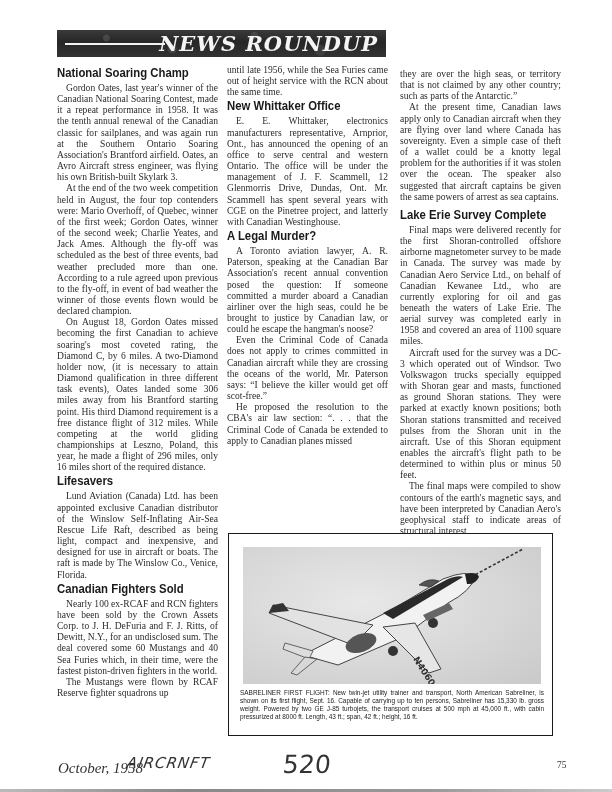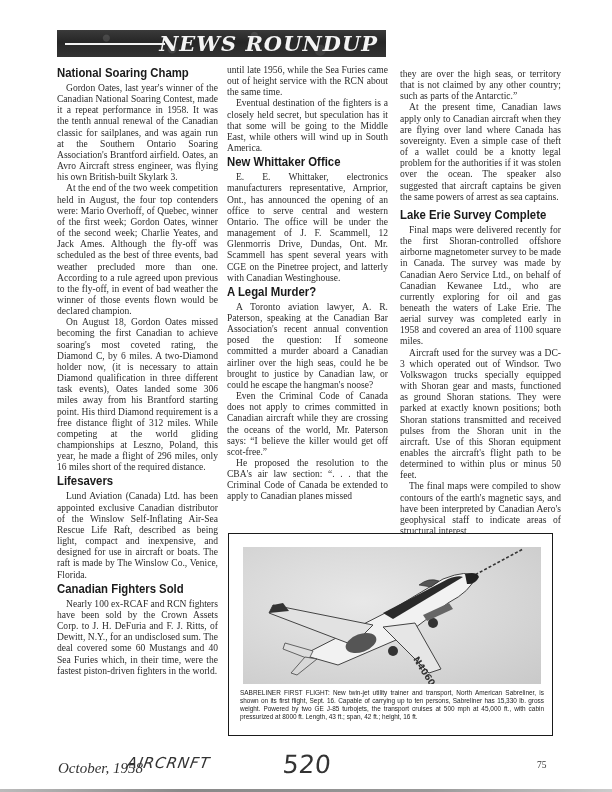--- a/index.html
+++ b/index.html
@@ -72,21 +72,21 @@
     position: absolute; left: 127px; top: 754px;
     font-family: "DejaVu Sans", sans-serif; font-style: italic; font-size: 15px;
     letter-spacing: 1px; color: #333; transform: skewX(-10deg);
   }
   .footer-number {
     position: absolute; left: 283px; top: 750px;
     font-family: "DejaVu Sans", sans-serif; font-size: 25px; color: #333;
     transform: skewX(-6deg); font-weight: normal;
   }
   .footer-page {
-    position: absolute; left: 537px; top: 760px; font-size: 9.5px; color: #333;
+    position: absolute; left: 557px; top: 760px; font-size: 9.5px; color: #333;
   }
   .bottom-rule {
     position: absolute; left: 0; top: 789px; width: 612px; height: 3px;
     background: linear-gradient(90deg, #bbb, #888 30%, #999 70%, #ccc);
   }
 </style>
 </head>
 <body>
 
 <div class="banner">
@@ -101,27 +101,27 @@
     <p class="para">At the end of the two week competition held in August, the four top contenders were: Mario Overhoff, of Quebec, winner of the first week; Gordon Oates, winner of the second week; Charlie Yeates, and Jack Ames. Although the fly-off was scheduled as the best of three events, bad weather precluded more than one. According to a rule agreed upon previous to the fly-off, in event of bad weather the winner of those events flown would be declared champion.</p>
     <p class="para">On August 18, Gordon Oates missed becoming the first Canadian to achieve soaring's most coveted rating, the Diamond C, by 6 miles. A two-Diamond holder now, (it is necessary to attain Diamond qualification in three different task events), Oates landed some 306 miles away from his Brantford starting point. His third Diamond requirement is a free distance flight of 312 miles. While competing at the world gliding championships at Leszno, Poland, this year, he made a flight of 296 miles, only 16 miles short of the required distance.</p>
   </div>
   <div>
     <div class="head">Lifesavers</div>
     <p class="para">Lund Aviation (Canada) Ltd. has been appointed exclusive Canadian distributor of the Winslow Self-Inflating Air-Sea Rescue Life Raft, described as being light, compact and inexpensive, and designed for use in aircraft or boats. The raft is made by The Winslow Co., Venice, Florida.</p>
   </div>
   <div>
     <div class="head">Canadian Fighters Sold</div>
     <p class="para">Nearly 100 ex-RCAF and RCN fighters have been sold by the Crown Assets Corp. to J. H. DeFuria and F. J. Ritts, of Dewitt, N.Y., for an undisclosed sum. The deal covered some 60 Mustangs and 40 Sea Furies which, in their time, were the fastest piston-driven fighters in the world.</p>
+    <p class="para">The Mustangs were flown by RCAF Reserve fighter squadrons up</p>
   </div>
 </div>
 
 <div class="col col2">
   <div>
     <p class="para noindent">until late 1956, while the Sea Furies came out of height service with the RCN about the same time.</p>
-    <p class="para">Eventual destination of the fighters is a closely held secret, but speculation has it that some will be going to the Middle East, while others will wind up in South America.</p>
   </div>
   <div>
     <div class="head">New Whittaker Office</div>
     <p class="para">E. E. Whittaker, electronics manufacturers representative, Arnprior, Ont., has announced the opening of an office to serve central and western Ontario. The office will be under the management of J. F. Scammell, 12 Glenmorris Drive, Dundas, Ont. Mr. Scammell has spent several years with CGE on the Pinetree project, and latterly with Canadian Westinghouse.</p>
   </div>
   <div>
     <div class="head">A Legal Murder?</div>
     <p class="para">A Toronto aviation lawyer, A. R. Paterson, speaking at the Canadian Bar Association's recent annual convention posed the question: If someone committed a murder aboard a Canadian airliner over the high seas, could he be brought to justice by Canadian law, or could he escape the hangman's noose?</p>
     <p class="para">Even the Criminal Code of Canada does not apply to crimes committed in Canadian aircraft while they are crossing the oceans of the world, Mr. Paterson says: “I believe the killer would get off scot-free.”</p>
     <p class="para">He proposed the resolution to the CBA's air law section: “. . . that the Criminal Code of Canada be extended to apply to Canadian planes missed</p>

